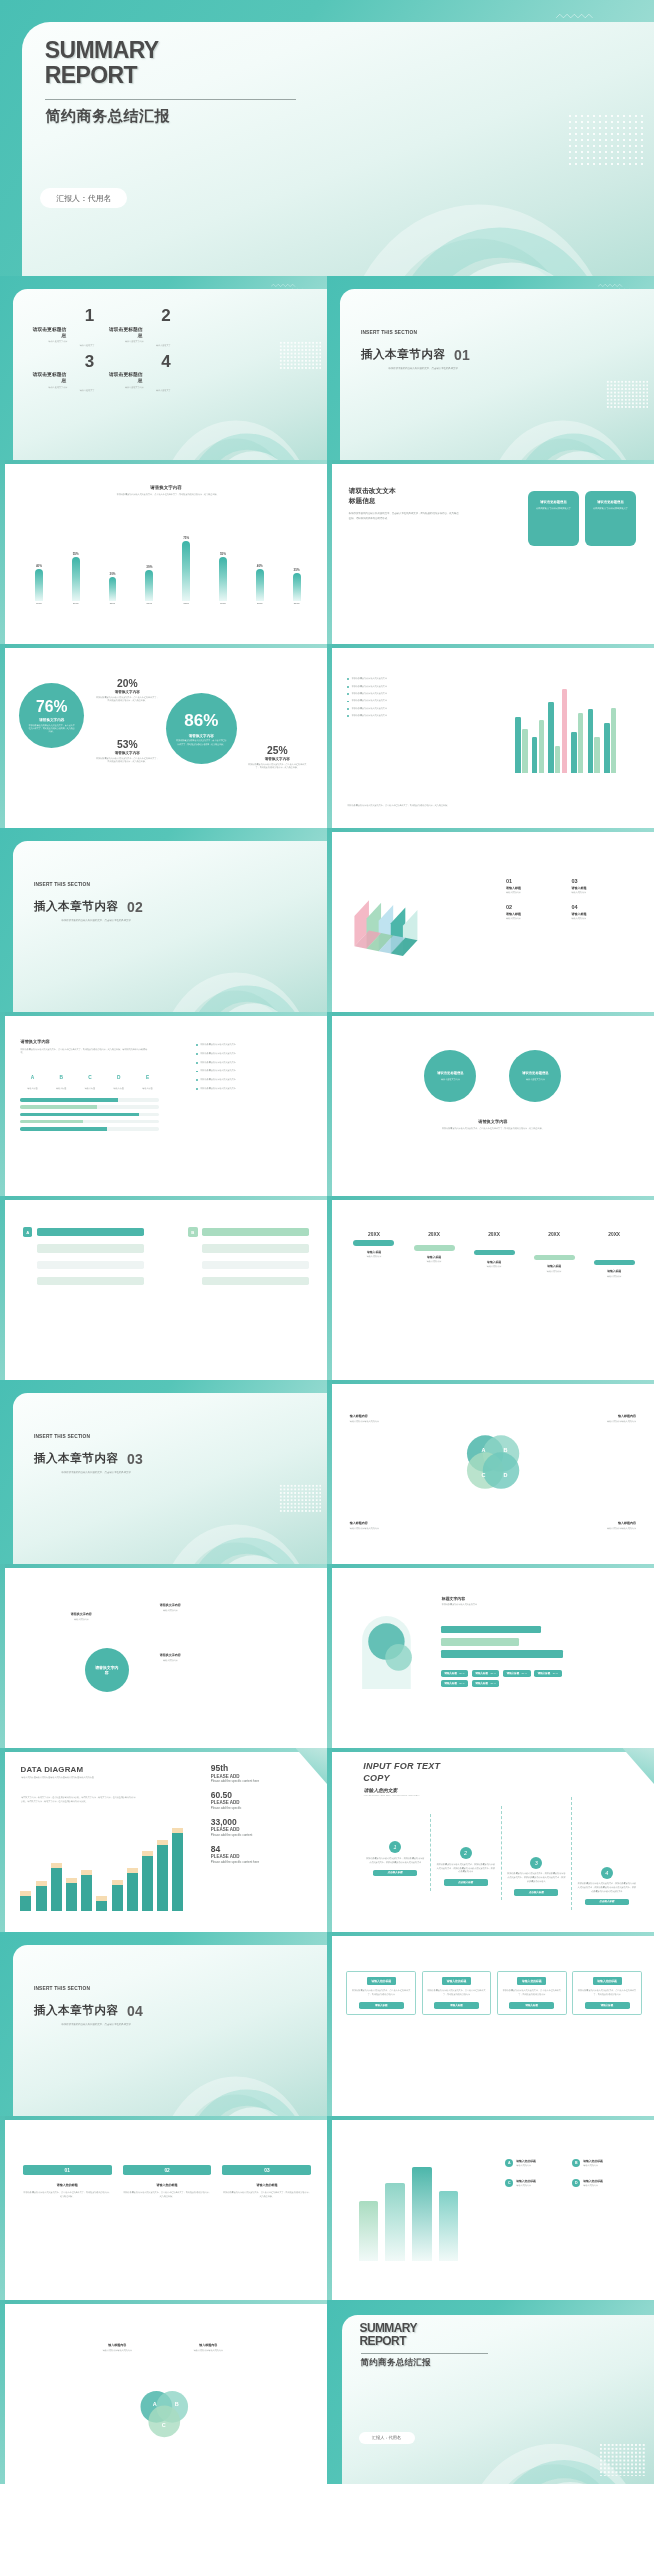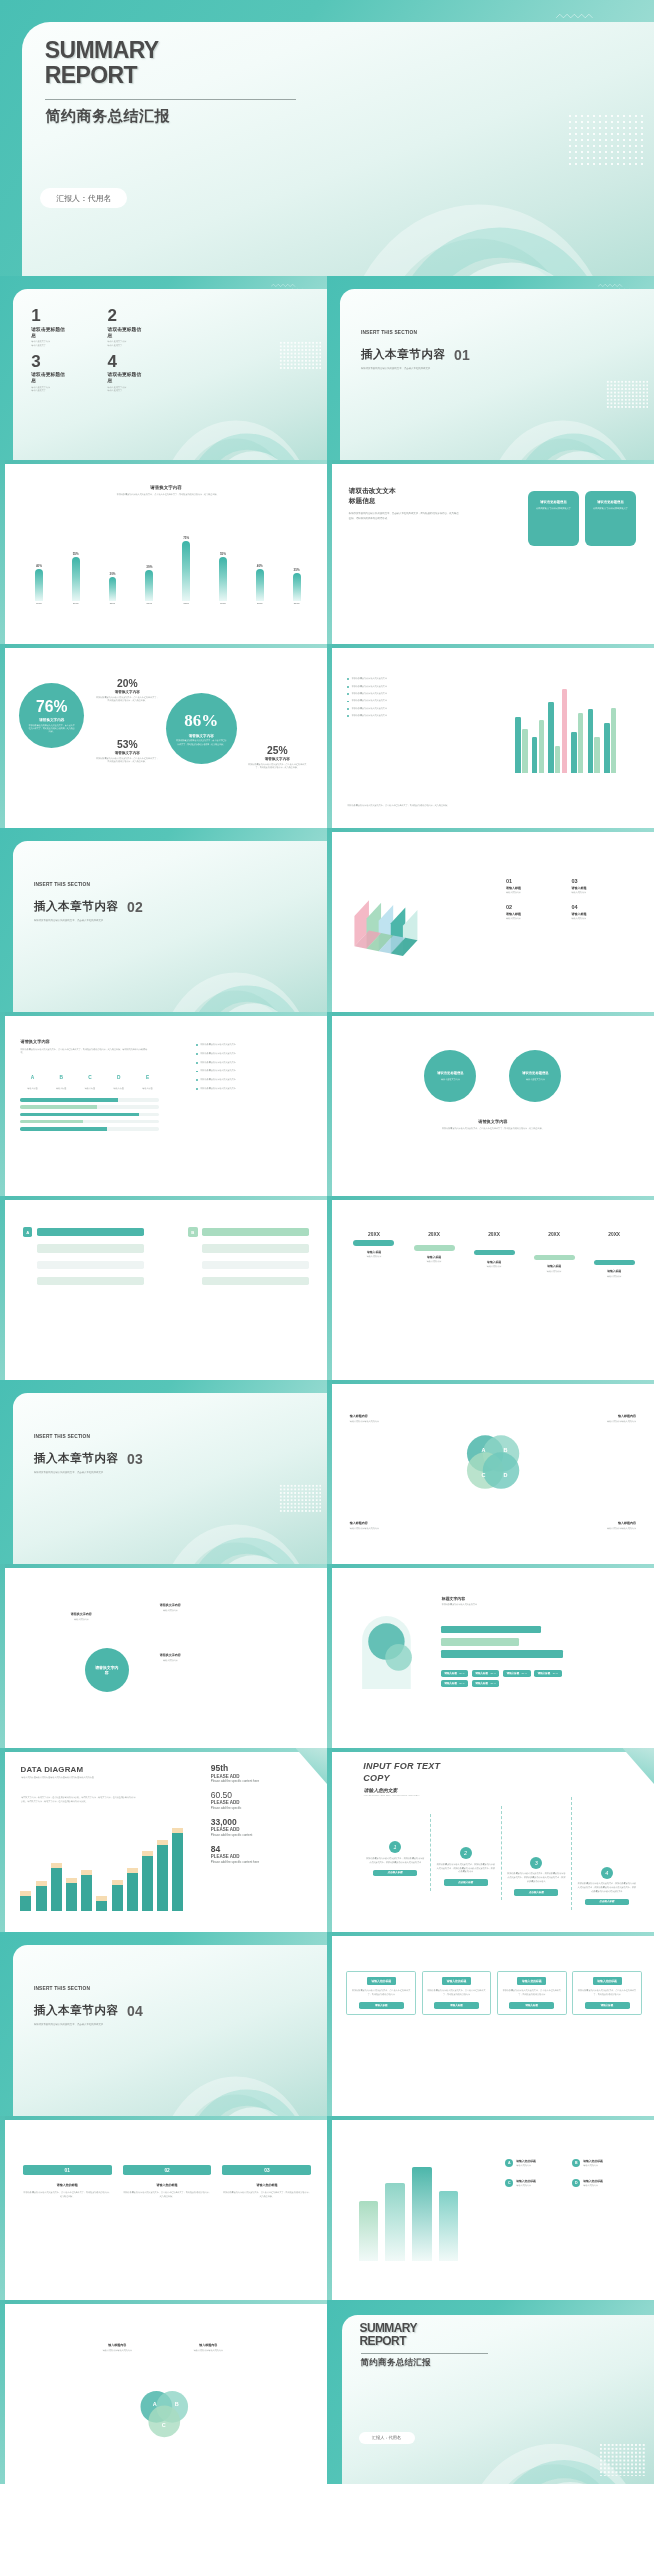--- a/index.html
+++ b/index.html
@@ -23,20 +23,21 @@
     content:""; position:absolute; inset:0;
     background:
       radial-gradient(ellipse 55% 80% at 78% 105%, rgba(255,255,255,.34) 0 38%, rgba(255,255,255,0) 39%),
       radial-gradient(ellipse 42% 62% at 76% 108%, rgba(255,255,255,.30) 0 44%, rgba(255,255,255,0) 45%),
       radial-gradient(ellipse 30% 46% at 74% 112%, rgba(255,255,255,.40) 0 52%, rgba(255,255,255,0) 53%);
   }
   .card-white {
     position:absolute; left:14.5px; top:9.7px; right:0; bottom:0;
     border-top-left-radius:18px;
     background:linear-gradient(160deg,#fbfefd 0%, #f3fbf9 26%, #e3f4f0 55%, #cfeae4 78%, #b6e0d7 100%);
+    text-align:right;
   }
   .arcs { position:absolute; right:-24px; bottom:-67px; width:200px; height:182px; opacity:.85;}
   .dots {
     position:absolute; background-image:radial-gradient(rgba(255,255,255,.85) 34%, transparent 35%);
     background-size:5.5px 5.5px;
   }
   .zig { position:absolute; }
 
   
   .cv-title { position:absolute; font-weight:bold; color:#4b4b4b; letter-spacing:-0.6px; line-height:1.02;
@@ -266,21 +267,21 @@
       <div style="position:absolute;left:91px;top:30px;width:63px;text-align:center;">
         <div class="num-big" style="font-size:10.3px;">20%</div>
         <div class="cn-h" style="font-size:3.6px;margin-top:1.2px;">请替换文字内容</div>
         <div class="tiny" style="margin-top:1.8px;">根据你所需要的内容输入您想要的文本，点击输入本栏的具体文字，简明扼要的说明分项内容，此为概念图解。</div>
       </div>
       <div style="position:absolute;left:91px;top:91px;width:63px;text-align:center;">
         <div class="num-big" style="font-size:10.3px;">53%</div>
         <div class="cn-h" style="font-size:3.6px;margin-top:1.2px;">请替换文字内容</div>
         <div class="tiny" style="margin-top:1.8px;">根据你所需要的内容输入您想要的文本，点击输入本栏的具体文字，简明扼要的说明分项内容，此为概念图解。</div>
       </div>
-      <div class="circle" style="position:absolute;left:161px;top:45px;width:71px;height:71px;font-family:Liberation Serif, serif;">
+      <div class="circle" style="position:absolute;left:161px;top:45px;width:71px;height:71px;">
         <div style="font-size:17px;font-weight:bold;">86%</div>
         <div style="font-size:3.6px;font-weight:bold;margin-top:2.4px;">请替换文字内容</div>
         <div style="font-size:2px;line-height:1.65;margin-top:1.8px;width:51px;color:#ddf3ef;">根据你所需要的内容输入您想要的文本，点击输入本栏的具体文字，简明扼要的说明分项内容，此为概念图解。</div>
       </div>
       <div style="position:absolute;left:242px;top:97px;width:61px;text-align:center;">
         <div class="num-big" style="font-size:10.3px;">25%</div>
         <div class="cn-h" style="font-size:3.6px;margin-top:1.2px;">请替换文字内容</div>
         <div class="tiny" style="margin-top:1.8px;">根据你所需要的内容输入您想要的文本，点击输入本栏的具体文字，简明扼要的说明分项内容，此为概念图解。</div>
       </div>
     </div>
@@ -775,21 +776,21 @@
             <div style="height:78px;background:#3aa79a;"></div>
           </div>
         </div>
       <div id="ddStats" style="position:absolute;right:13.3px;top:12px;width:103px;">
           <div style="margin-bottom:7.9px;">
             <div style="font-size:8.5px;font-weight:bold;color:#4b4b4b;line-height:1.1;">95th</div>
             <div style="font-size:4.5px;font-weight:bold;color:#5a5a5a;">PLEASE ADD</div>
             <div style="font-size:3px;color:#6e7573;margin-top:0.6px;">Please add the specific content here</div>
           </div>
           <div style="margin-bottom:7.9px;">
-            <div style="font-size:8.5px;font-weight:normal;color:#4b4b4b;line-height:1.1;">60.50</div>
+            <div style="font-size:8.5px;font-weight:bold;color:#4b4b4b;line-height:1.1;">60.50</div>
             <div style="font-size:4.5px;font-weight:bold;color:#5a5a5a;">PLEASE ADD</div>
             <div style="font-size:3px;color:#6e7573;margin-top:0.6px;">Please add the specific</div>
           </div>
           <div style="margin-bottom:7.9px;">
             <div style="font-size:8.5px;font-weight:bold;color:#4b4b4b;line-height:1.1;">33,000</div>
             <div style="font-size:4.5px;font-weight:bold;color:#5a5a5a;">PLEASE ADD</div>
             <div style="font-size:3px;color:#6e7573;margin-top:0.6px;">Please add the specific content</div>
           </div>
           <div style="margin-bottom:7.9px;">
             <div style="font-size:8.5px;font-weight:bold;color:#4b4b4b;line-height:1.1;">84</div>

